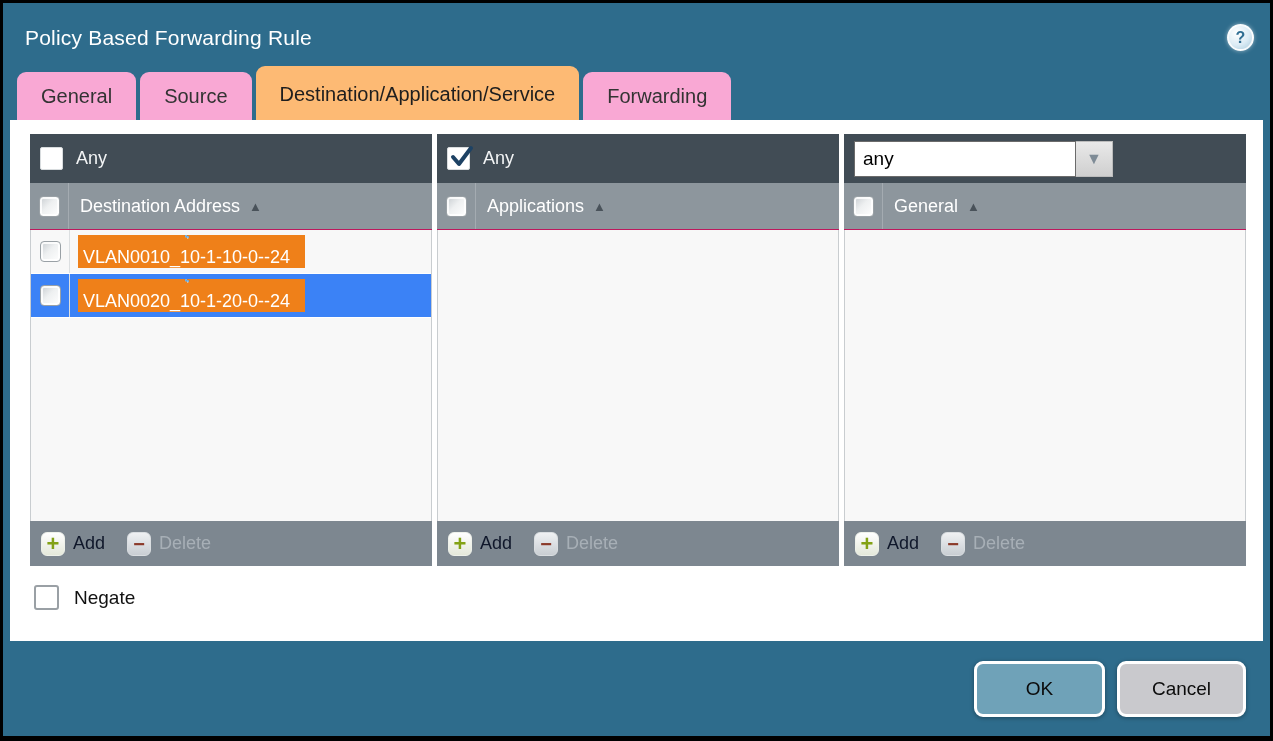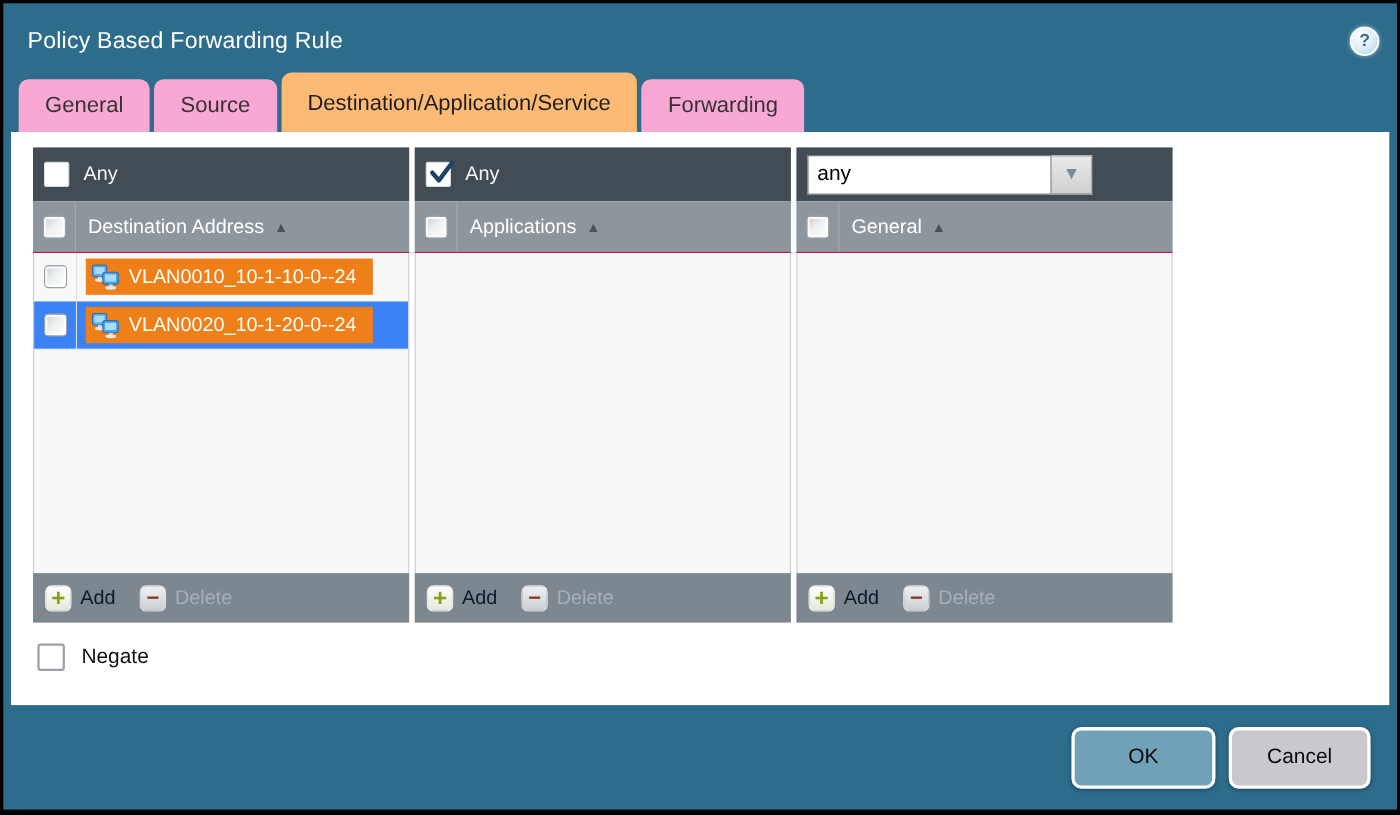--- a/index.html
+++ b/index.html
@@ -71,21 +71,21 @@
   }
   
   .content {
     background: #ffffff;
     margin: 0 7px;
     height: 521px;
     padding: 14px 16px 0 20px;
   }
   .cols { display: flex; gap: 5px; }
   .col {
-    width: 342px;
+    width: 402px;
     display: flex;
     flex-direction: column;
     height: 432px;
   }
   .col-top {
     background: #414c55;
     height: 49px;
     flex: 0 0 49px;
     display: flex;
     align-items: center;
@@ -172,20 +172,21 @@
     background: #ef8019;
     height: 33px;
     display: inline-flex;
     align-items: center;
     gap: 8px;
     padding: 0 15px 0 5px;
     color: #ffffff;
     font-size: 18px;
     cursor: pointer;
     white-space: nowrap;
+    flex-direction: column;
   }
   .col-footer {
     background: #7d8790;
     height: 45px;
     flex: 0 0 45px;
     display: flex;
     align-items: center;
     padding: 0 11px;
   }
   .ico-btn {

